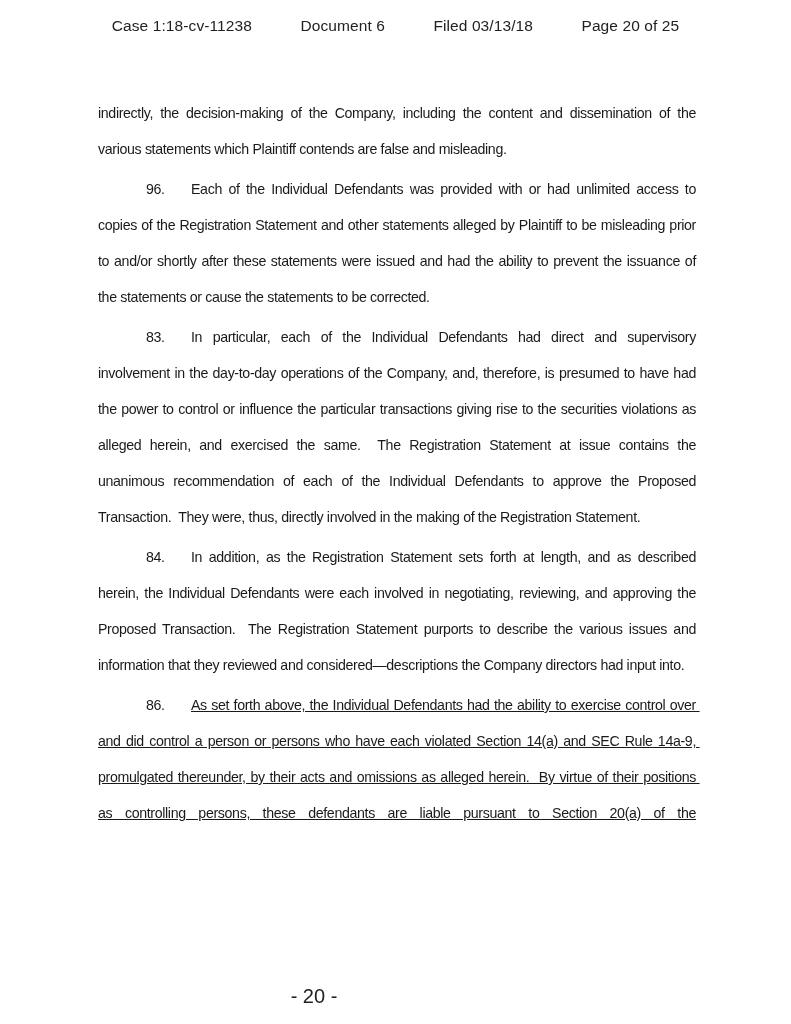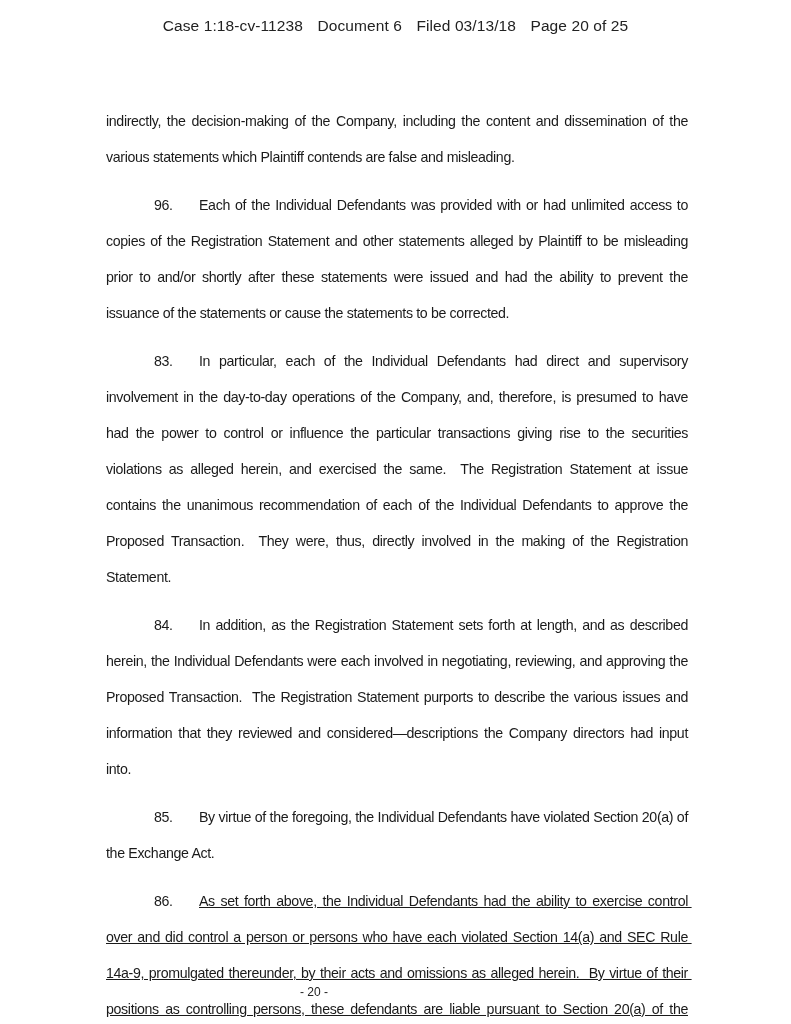--- a/index.html
+++ b/index.html
@@ -15,41 +15,41 @@
       position: absolute;
       top: 17px;
       left: 0;
       width: 791px;
       text-align: center;
       font-size: 15.5px;
       letter-spacing: 0.1px;
       word-spacing: 0;
       color: #222;
     }
-    .header span { margin: 0 5px; text-align: center; }
+    .header span { margin: 0 22px; text-align: center; }
     .body {
       position: absolute;
       top: 91px;
       left: 94px;
       width: 606px;
       font-size: 14.2px;
       line-height: 36px;
       text-align: justify;
       letter-spacing: -0.35px;
     }
-    .para { margin: 12px; }
+    .para { margin: 4px; }
     .para.numbered { text-indent: 48px; }
     .num { display: inline-block; width: 45px; text-indent: 0; }
     .footer {
       position: absolute;
       top: 985px;
       left: 0;
       width: 628px;
       text-align: center;
-      font-size: 12px;
+      font-size: 20px;
       color: #222;
     }
   </style>
 </head>
 <body>
 
 <div class="header">
   <span>Case 1:18-cv-11238</span>
   <span>Document 6</span>
   <span>Filed 03/13/18</span>
@@ -62,23 +62,20 @@
   </p>
   <p class="para numbered">
     <span class="num">96.</span><span>Each of the Individual Defendants was provided with or had unlimited access to copies of the Registration Statement and other statements alleged by Plaintiff to be misleading prior to and/or shortly after these statements were issued and had the ability to prevent the issuance of the statements or cause the statements to be corrected.</span>
   </p>
   <p class="para numbered">
     <span class="num">83.</span><span style="white-space: pre-wrap;">In particular, each of the Individual Defendants had direct and supervisory involvement in the day-to-day operations of the Company, and, therefore, is presumed to have had the power to control or influence the particular transactions giving rise to the securities violations as alleged herein, and exercised the same.  The Registration Statement at issue contains the unanimous recommendation of each of the Individual Defendants to approve the Proposed Transaction.  They were, thus, directly involved in the making of the Registration Statement.</span>
   </p>
   <p class="para numbered">
     <span class="num">84.</span><span style="white-space: pre-wrap;">In addition, as the Registration Statement sets forth at length, and as described herein, the Individual Defendants were each involved in negotiating, reviewing, and approving the Proposed Transaction.  The Registration Statement purports to describe the various issues and information that they reviewed and considered—descriptions the Company directors had input into.</span>
   </p>
-  <p class="para numbered">
-    <span class="num">85.</span><span>By virtue of the foregoing, the Individual Defendants have violated Section 20(a) of the Exchange Act.</span>
-  </p>
   <p class="para numbered" style="text-align-last: justify; text-decoration: underline;">
     <span class="num">86.</span><span style="white-space: pre-wrap;">As set forth above, the Individual Defendants had the ability to exercise control over and did control a person or persons who have each violated Section 14(a) and SEC Rule 14a-9, promulgated thereunder, by their acts and omissions as alleged herein.  By virtue of their positions as controlling persons, these defendants are liable pursuant to Section 20(a) of the</span>
   </p>
 </div>
 
 <div class="footer">
   <span>- 20 -</span>
 </div>
 
 </body></html>

